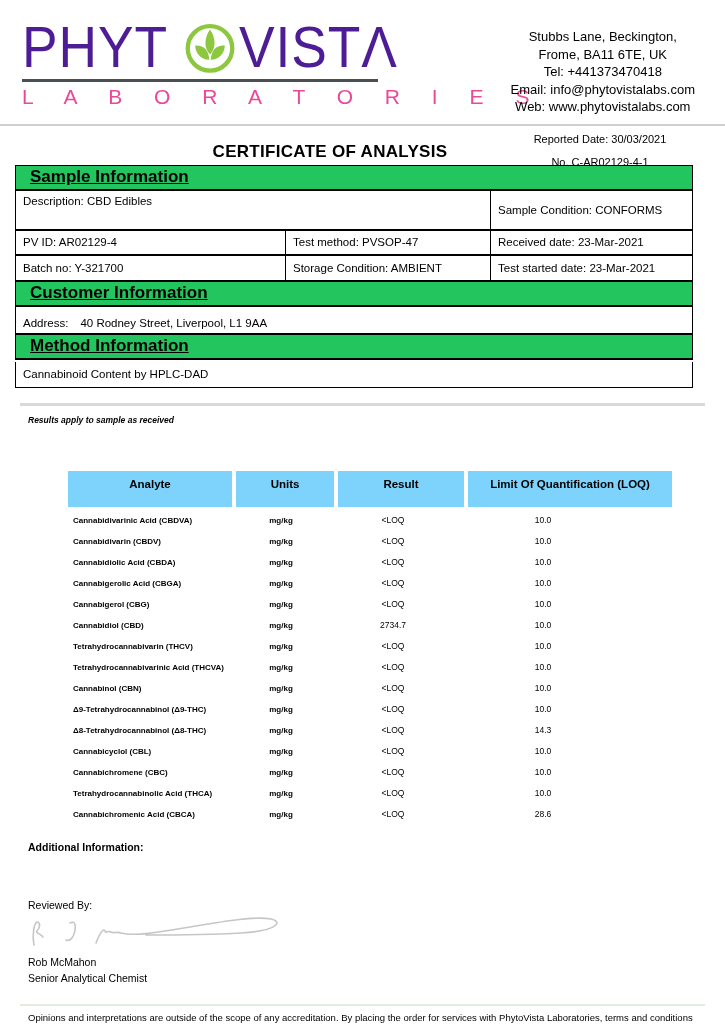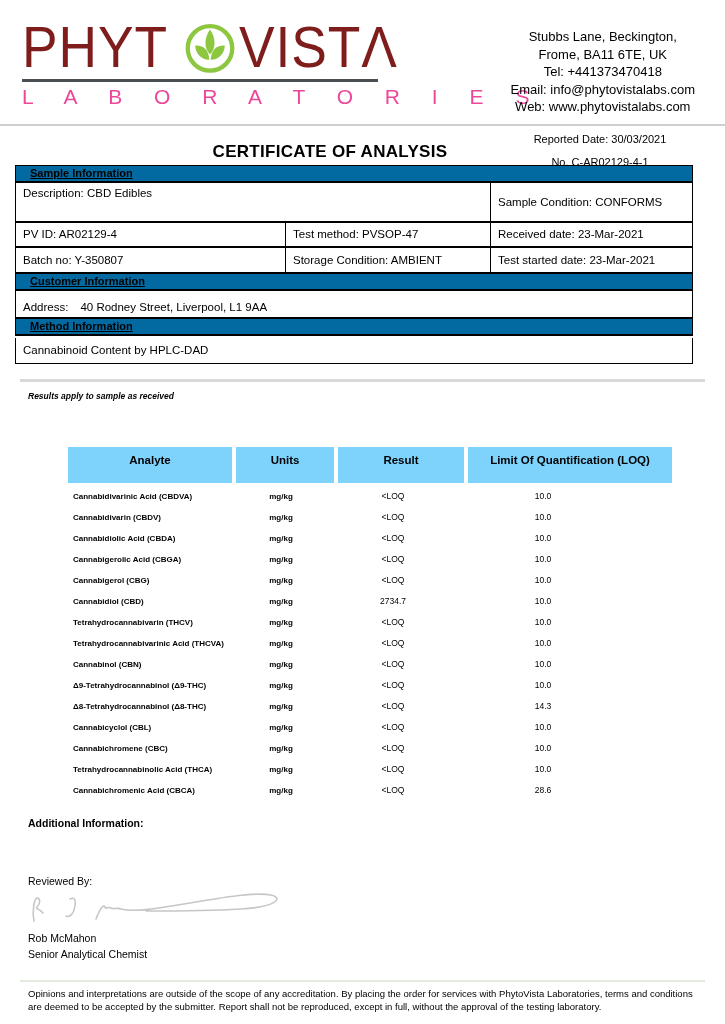--- a/index.html
+++ b/index.html
@@ -6,42 +6,42 @@
   html,body { background:#ffffff; }
   body {
     width:725px; height:1024px; margin:0 auto; position:relative;
     font-family:"Liberation Sans", sans-serif; color:#000; overflow:hidden;
   }
   .page { position:relative; width:725px; height:1024px; }
 
   
   .header { display:flex; justify-content:space-between; padding:18px 30px 0 22px; }
   .logo-block { width:378px; }
-  .logo-line1 { display:flex; align-items:center; color:#7f1d1d; }
+  .logo-line1 { display:flex; align-items:center; color:#4c1d95; }
   .logo-text { font-size:58px; line-height:58px; font-weight:400; letter-spacing:1px;
                transform:scaleX(.92); transform-origin:left; white-space:nowrap; }
   .leaf-wrap { width:54px; height:54px; margin:0 2px; flex:0 0 auto; }
   .logo-rule { height:3px; background:#4a4f54; margin-top:3px; width:356px; }
   .logo-sub { font-size:21px; color:#ec4899; letter-spacing:13px; margin-top:3px; white-space:nowrap; }
   .contact { text-align:center; font-size:13px; line-height:17.5px; padding-top:10px; }
 
   .full-rule { height:2px; background:#cfcfcf; margin:8px 0 0 0; }
 
   
   .title-row { position:relative; height:39px; }
   .doc-title { position:absolute; left:0; top:16px; width:660px; text-align:center;
                font-size:17px; font-weight:bold; letter-spacing:.3px; }
   .report-block { position:absolute; right:30px; top:6px; width:190px; text-align:center;
                   font-size:11px; line-height:14px; }
   .report-block .rb-line { margin-bottom:9px; }
 
   
   .info-wrap { margin:0 32px 0 15px; }
-  .bar { background:#0369a1; border:1px solid #000; border-bottom:2px solid #000;
-         font-size:11px; font-weight:bold; padding:1px 0 2px 14px; }
+  .bar { background:#22c55e; border:1px solid #000; border-bottom:2px solid #000;
+         font-size:17px; font-weight:bold; padding:1px 0 2px 14px; }
   .bar span { text-decoration:underline; }
   .grid { display:grid; border-left:1px solid #000; border-bottom:1px solid #000; }
   .cell { border-right:1px solid #000; border-top:none; font-size:11.5px; padding:4px 7px; }
   .g-row1 { grid-template-columns:475px 1fr; }
   .g-row1 .cell { height:39px; border-bottom:1px solid #000; }
   .g-row1 .cell.cond { display:flex; align-items:center; }
   .g-row23 { grid-template-columns:270px 205px 1fr; }
   .g-row23 .cell { height:24px; display:flex; align-items:center; border-bottom:1px solid #000; }
   .g-row23.last .cell { border-bottom:none; }
 
@@ -122,21 +122,21 @@
     <div class="grid g-row1">
       <div class="cell">Description: CBD Edibles</div>
       <div class="cell cond">Sample Condition: CONFORMS</div>
     </div>
     <div class="grid g-row23">
       <div class="cell">PV ID: AR02129-4</div>
       <div class="cell">Test method: PVSOP-47</div>
       <div class="cell">Received date: 23-Mar-2021</div>
     </div>
     <div class="grid g-row23 last">
-      <div class="cell">Batch no: Y-350807</div>
+      <div class="cell">Batch no: Y-321700</div>
       <div class="cell">Storage Condition: AMBIENT</div>
       <div class="cell">Test started date: 23-Mar-2021</div>
     </div>
 
     <div class="bar">
       <span>Customer Information</span>
     </div>
     <div class="cust-box">
       <div class="cust-line addr">
         <span>Address:</span>

